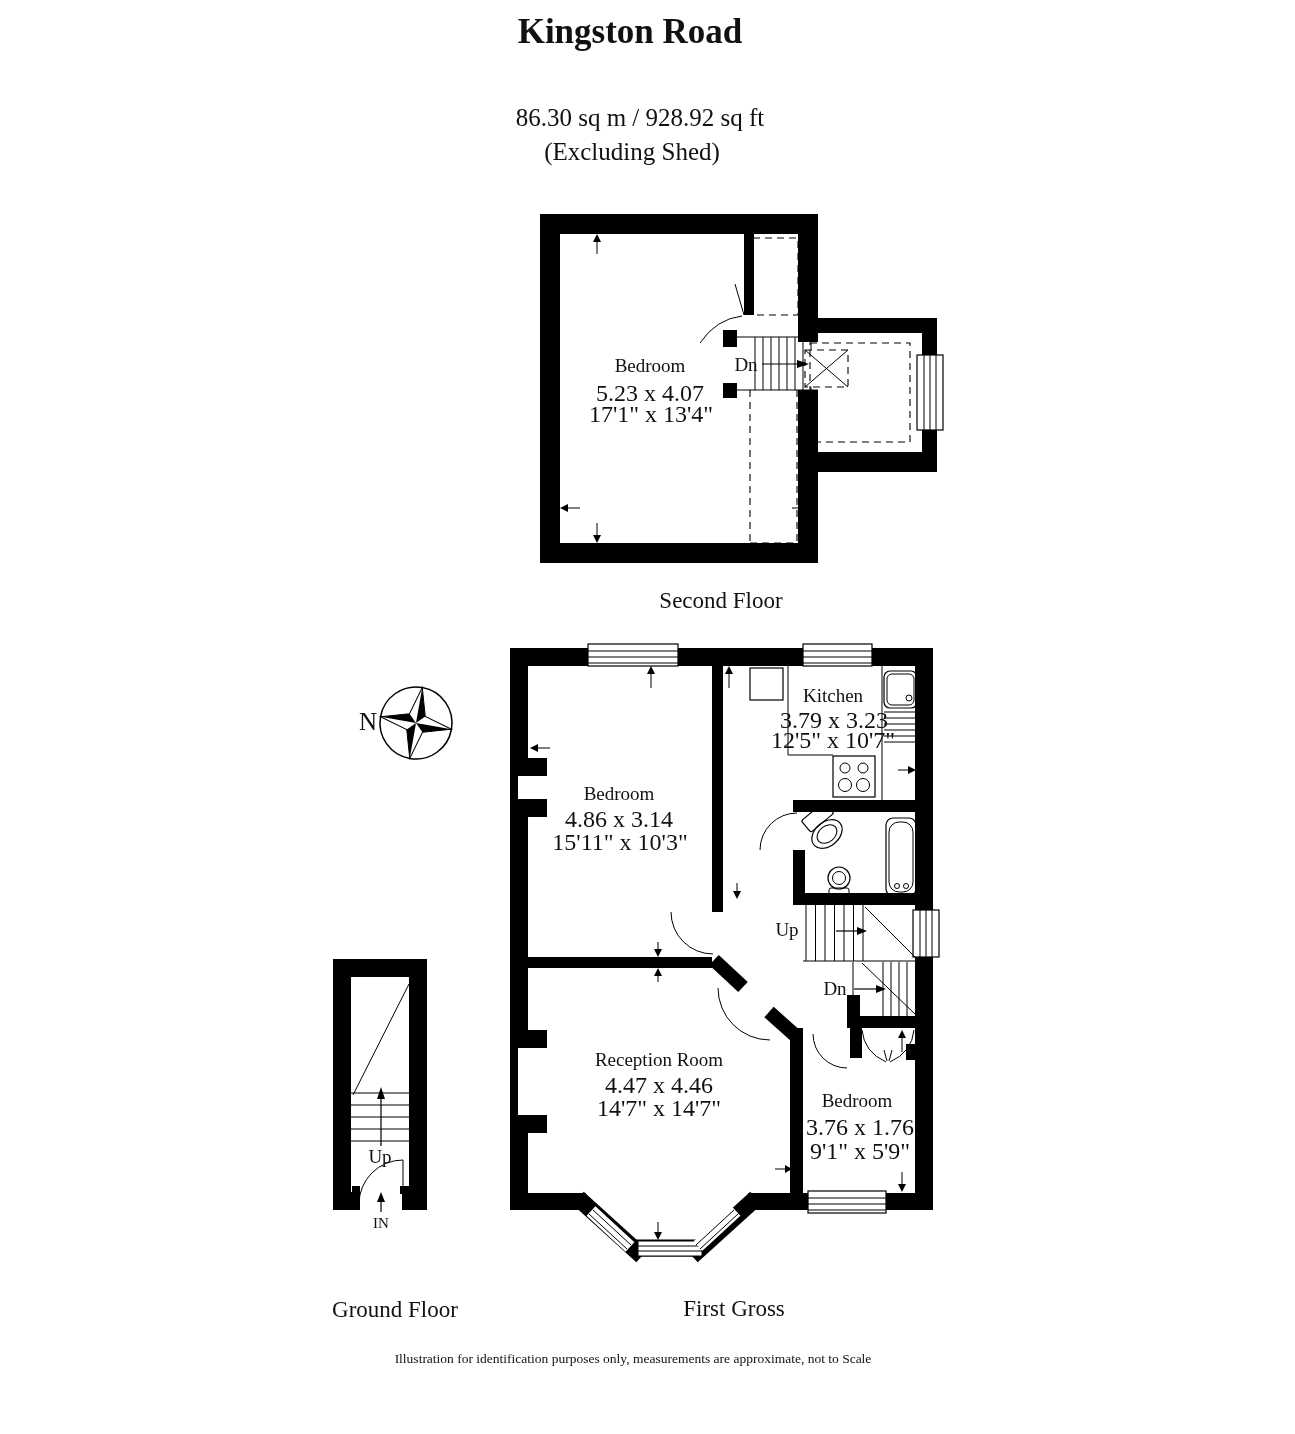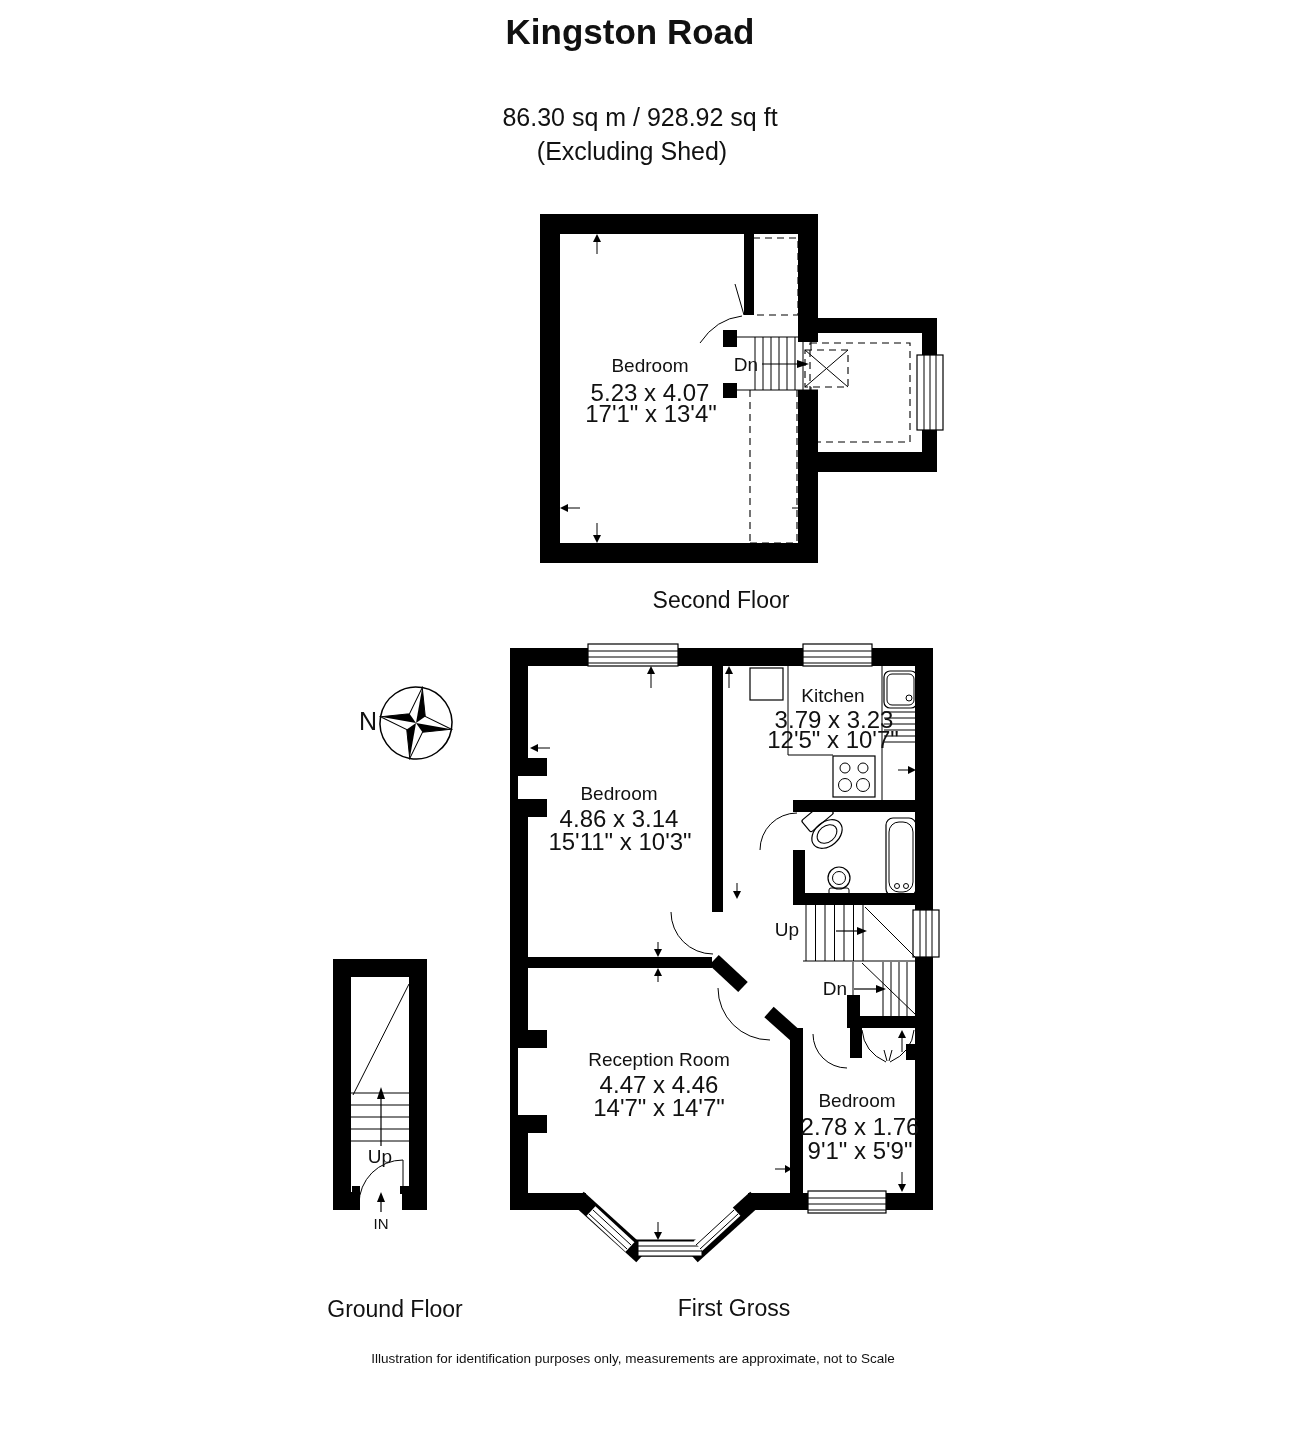--- a/index.html
+++ b/index.html
@@ -1,17 +1,17 @@
 <!DOCTYPE html>
 <html><head>
 <meta charset="utf-8">
 <style>
   html,body{margin:0;padding:0;background:#fff;}
   .page{position:relative;width:1295px;height:1434px;background:#fff;overflow:hidden;
-        font-family:Liberation Sans, sans-serif;color:#111;}
+        font-family:Liberation Serif, serif;color:#111;}
   svg{position:absolute;left:0;top:0;}
   .lbl{position:absolute;transform:translateX(-50%);white-space:nowrap;color:#111;line-height:1;text-align:center;}
   .t-title{font-size:35px;font-weight:bold;}
   .t-sub{font-size:25px;}
   .t-room{font-size:19px;}
   .t-dim{font-size:24px;}
   .t-cap{font-size:23px;}
   .t-stair{font-size:19px;}
   .t-n{font-size:25px;}
   .t-in{font-size:15px;text-align:center;}
@@ -336,21 +336,21 @@
   <div class="lbl t-dim" style="left:620px;top:830px;">15'11" x 10'3"</div>
 
   <div class="lbl t-stair" style="left:787px;top:920px;">Up</div>
   <div class="lbl t-stair" style="left:835px;top:979px;">Dn</div>
 
   <div class="lbl t-room" style="left:659px;top:1050px;">Reception Room</div>
   <div class="lbl t-dim" style="left:659px;top:1073px;">4.47 x 4.46</div>
   <div class="lbl t-dim" style="left:659px;top:1096px;">14'7" x 14'7"</div>
 
   <div class="lbl t-room" style="left:857px;top:1091px;">Bedroom</div>
-  <div class="lbl t-dim" style="left:860px;top:1115px;">2.78 x 1.76</div>
+  <div class="lbl t-dim" style="left:860px;top:1115px;">3.76 x 1.76</div>
   <div class="lbl t-dim" style="left:860px;top:1139px;">9'1" x 5'9"</div>
 
   <div class="lbl t-stair" style="left:380px;top:1147px;">Up</div>
   <div class="lbl t-in" style="left:381px;top:1216px;">IN</div>
 
   <div class="lbl t-cap" style="left:395px;top:1298px;">Ground Floor</div>
   <div class="lbl t-cap" style="left:734px;top:1297px;">First Gross</div>
 
   <div class="lbl t-foot" style="left:633px;top:1352px;">Illustration for identification purposes only, measurements are approximate, not to Scale</div>
 

